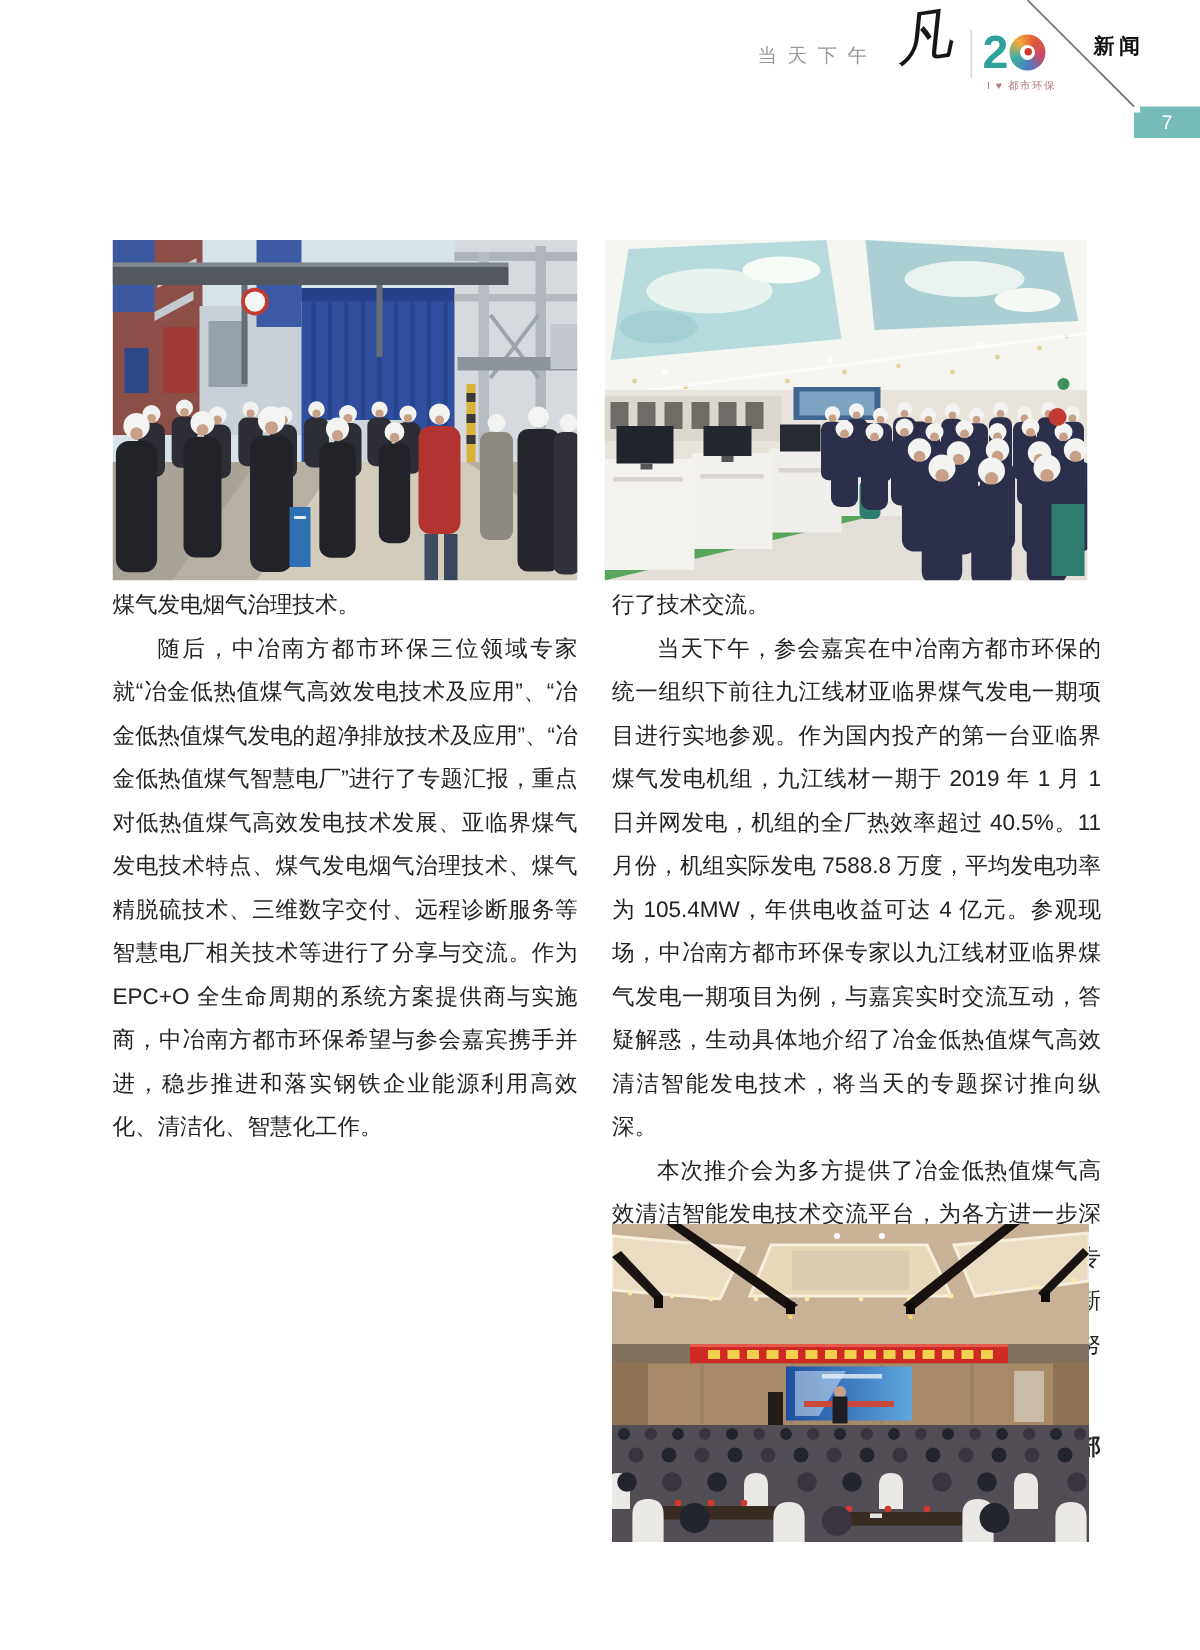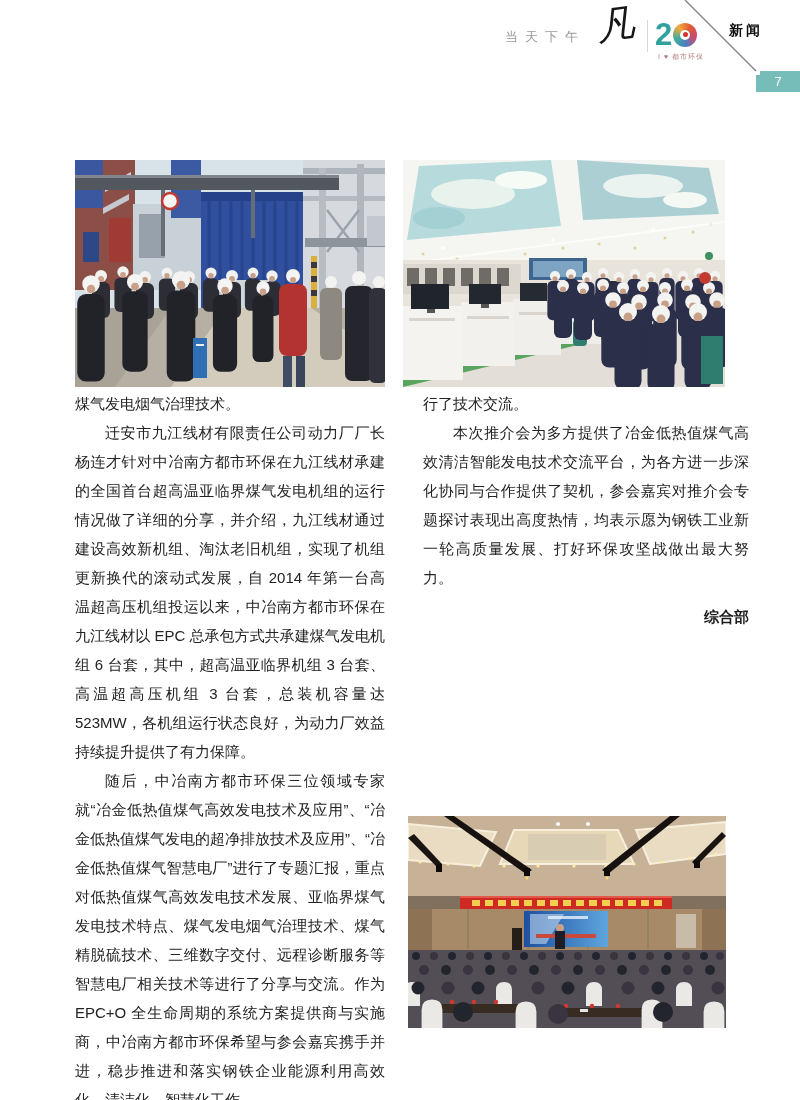--- a/index.html
+++ b/index.html
@@ -31,21 +31,21 @@
   
   .photo{position:absolute;overflow:hidden;}
   #photo1{left:75px;top:160px;width:310px;height:227px;}
   #photo2{left:403px;top:160px;width:322px;height:227px;}
   #photo3{left:408px;top:816px;width:318px;height:212px;}
   .photo svg{display:block;width:100%;height:100%;}
   
   .col{position:absolute;top:389px;font-size:15px;line-height:29px;color:#232323;
         text-align:justify;font-family:"Liberation Sans","Liberation Serif",serif;}
   #col-left{left:75px;width:310px;}
-  #col-right{left:423px;width:326px;}
+  #col-right{left:408px;width:326px;}
   .col p{margin:0;text-indent:2em;}
   .col p.cont{text-indent:0;}
   .byline{margin-top:10px !important;text-indent:0 !important;text-align:right;
         font-weight:700;font-size:15px;color:#1d1d1d;font-family:"Liberation Sans",sans-serif;}
 </style>
 </head>
 <body>
 
 <div id="page">
 
@@ -240,27 +240,27 @@
     <use href="#p2" transform="translate(314,140) scale(1.3)"></use>
     <use href="#p2" transform="translate(225,152) scale(1.5)"></use>
     <use href="#p2" transform="translate(258,154) scale(1.5)"></use>
     <use href="#p2" transform="translate(295,152) scale(1.5)"></use>
     <rect x="298" y="176" width="22" height="48" fill="#2e7d6e"></rect>
   </svg>
   </div>
 
   <div class="col" id="col-left">
     <p class="cont">煤气发电烟气治理技术。</p>
-    <p>迁安市九江线材有限责任公司动力厂厂长杨连才针对中冶南方都市环保在九江线材承建的全国首台超高温亚临界煤气发电机组的运行情况做了详细的分享，并介绍，九江线材通过建设高效新机组、淘汰老旧机组，实现了机组更新换代的滚动式发展，自 2014 年第一台高温超高压机组投运以来，中冶南方都市环保在九江线材以 EPC 总承包方式共承建煤气发电机组 6 台套，其中，超高温亚临界机组 3 台套、高温超高压机组 3 台套，总装机容量达 523MW，各机组运行状态良好，为动力厂效益持续提升提供了有力保障。</p>
     <p>随后，中冶南方都市环保三位领域专家就“冶金低热值煤气高效发电技术及应用”、“冶金低热值煤气发电的超净排放技术及应用”、“冶金低热值煤气智慧电厂”进行了专题汇报，重点对低热值煤气高效发电技术发展、亚临界煤气发电技术特点、煤气发电烟气治理技术、煤气精脱硫技术、三维数字交付、远程诊断服务等智慧电厂相关技术等进行了分享与交流。作为 EPC+O 全生命周期的系统方案提供商与实施商，中冶南方都市环保希望与参会嘉宾携手并进，稳步推进和落实钢铁企业能源利用高效化、清洁化、智慧化工作。</p>
 
   </div>
 
   <div class="col" id="col-right">
     <p class="cont">行了技术交流。</p>
+    <p>当天下午，参会嘉宾在中冶南方都市环保的统一组织下前往九江线材亚临界煤气发电一期项目进行实地参观。作为国内投产的第一台亚临界煤气发电机组，九江线材一期于 2019 年 1 月 1 日并网发电，机组的全厂热效率超过 40.5%。11 月份，机组实际发电 7588.8 万度，平均发电功率为 105.4MW，年供电收益可达 4 亿元。参观现场，中冶南方都市环保专家以九江线材亚临界煤气发电一期项目为例，与嘉宾实时交流互动，答疑解惑，生动具体地介绍了冶金低热值煤气高效清洁智能发电技术，将当天的专题探讨推向纵深。</p>
     <p>本次推介会为多方提供了冶金低热值煤气高效清洁智能发电技术交流平台，为各方进一步深化协同与合作提供了契机，参会嘉宾对推介会专题探讨表现出高度热情，均表示愿为钢铁工业新一轮高质量发展、打好环保攻坚战做出最大努力。</p>
     <p class="byline">综合部</p>
   </div>
 
   <div class="photo" id="photo3">
   <svg viewBox="0 0 318 212">
     <defs>
       <g id="hd">
             <circle r="5" fill="#23252e"></circle>
           </g>

